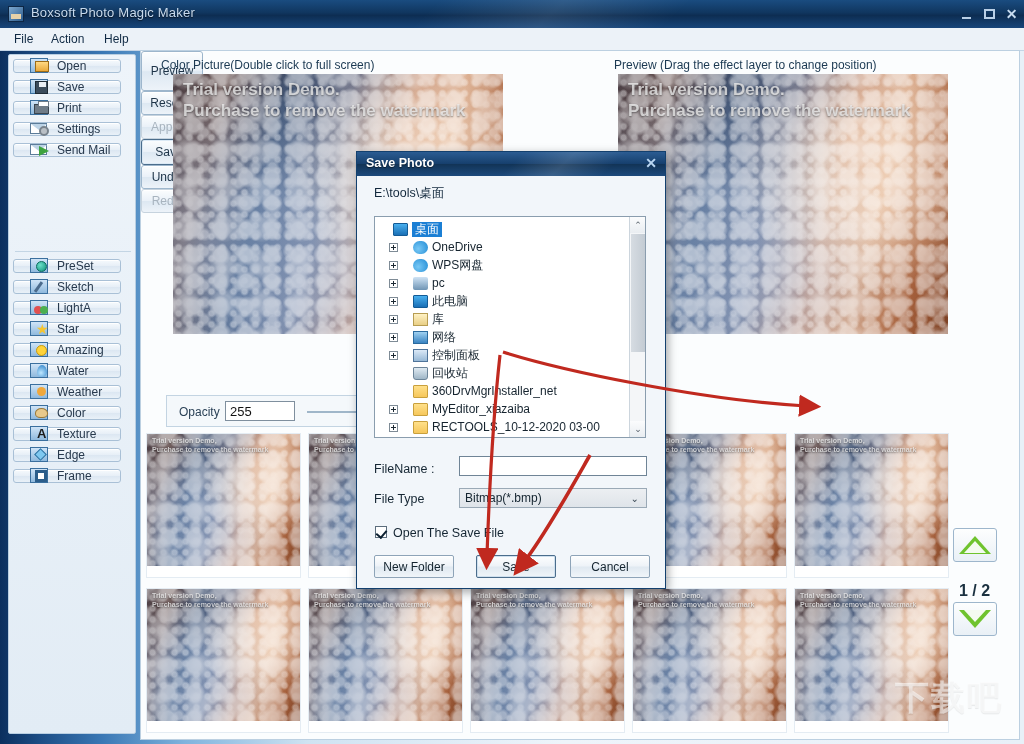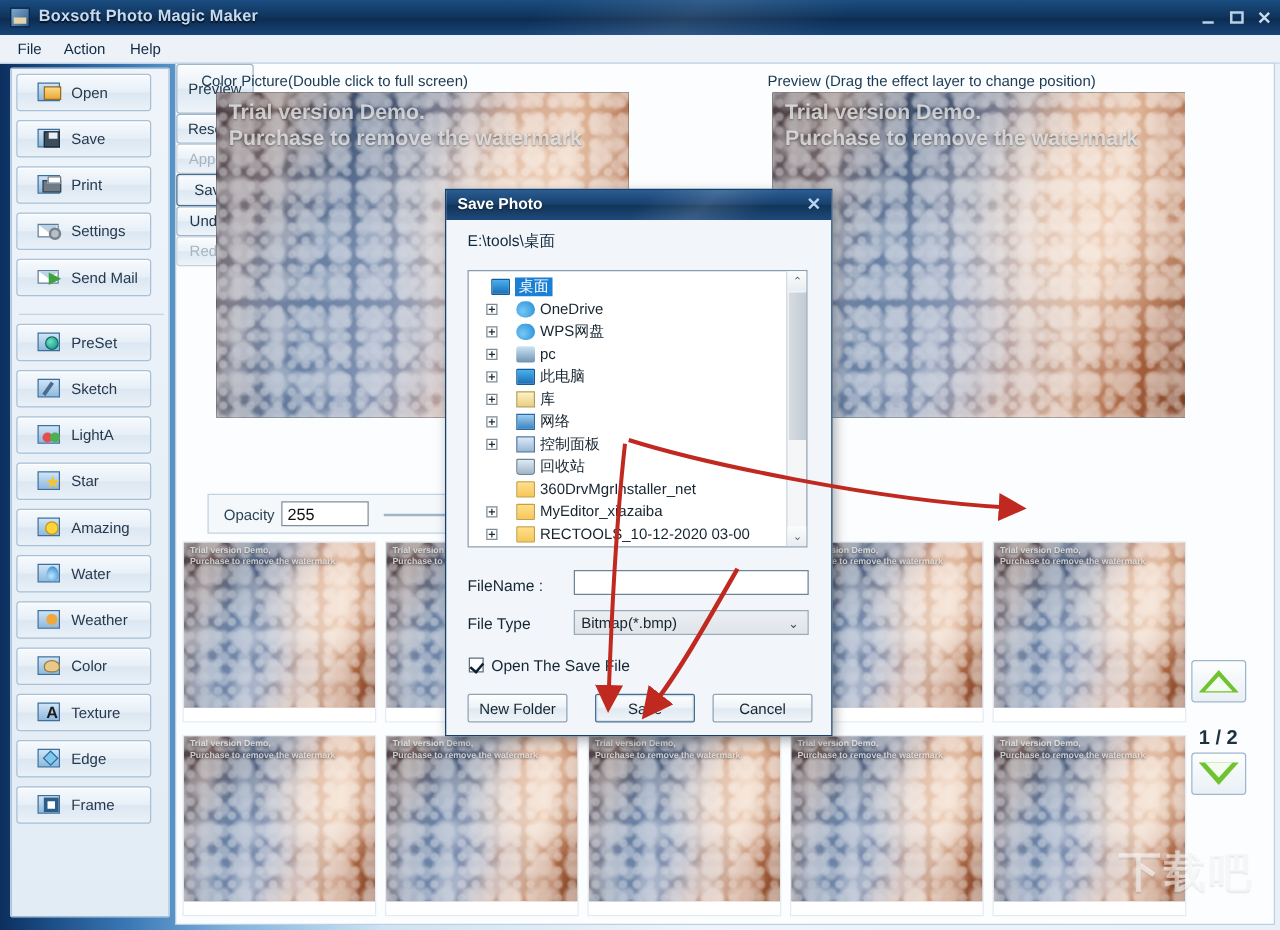--- a/index.html
+++ b/index.html
@@ -35,21 +35,21 @@
     background: linear-gradient(135deg, #7ea9d0, #2d5c8c);
     border: 1px solid #0d2644;
     box-sizing: border-box;
   }
   .app-icon::after {
     content: ""; position: absolute; left: 2px; top: 7px; width: 10px; height: 5px;
     background: #e8d2a8;
   }
   .app-title {
     position: absolute; left: 31px; top: 5px;
-    font-size: 13px; font-weight: bold; color: #c7daee;
+    font-size: 13px; font-weight: normal; color: #c7daee;
     letter-spacing: .2px;
     text-shadow: 0 1px 1px rgba(0,0,0,.6);
   }
   .win-btns { position: absolute; right: 6px; top: 8px; display: flex; gap: 9px; align-items: center; }
   .win-btn { width: 13px; height: 13px; position: relative; cursor: pointer; }
   .wb-min::after { content:""; position:absolute; left:1px; bottom:2px; width:9px; height:2px; background:#b9cfe6;}
   .wb-max::after { content:""; position:absolute; left:1px; top:1px; width:11px; height:10px; border:2px solid #b9cfe6; box-sizing:border-box;}
   .wb-close { color:#c8dcf0; font-size:14px; line-height:13px; font-weight:bold; text-align:center; }
 
   
@@ -66,21 +66,21 @@
   .left-panel {
     position: absolute; left: 8px; top: 54px; width: 128px; height: 680px;
     background: linear-gradient(to bottom, #eef4fa, #e2ecf5);
     border: 1px solid #b9cfe2;
     border-radius: 2px;
     box-sizing: border-box;
   }
   .tool-group { position: absolute; left: 4px; width: 120px; }
   .tool-btn {
     position: relative;
-    height: 30px; margin: 0 12px 7px 0;
+    height: 14px; margin: 0 12px 7px 0;
     background: linear-gradient(to bottom, #f6fafd 0%, #e7eff7 48%, #dce7f2 52%, #e9f1f8 100%);
     border: 1px solid #a9c0d6;
     border-radius: 3px;
     box-sizing: border-box;
     cursor: pointer;
     display: flex; align-items: center;
     box-shadow: inset 0 1px 0 #fff;
   }
   .tool-btn .ticon {
     width: 20px; height: 18px; margin-left: 16px; margin-right: 7px; position: relative; flex: 0 0 auto;

